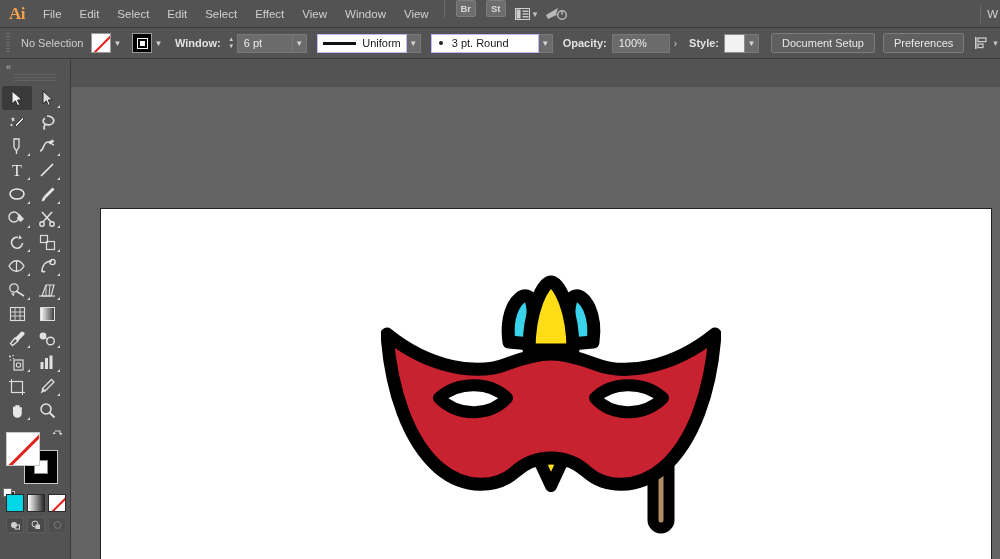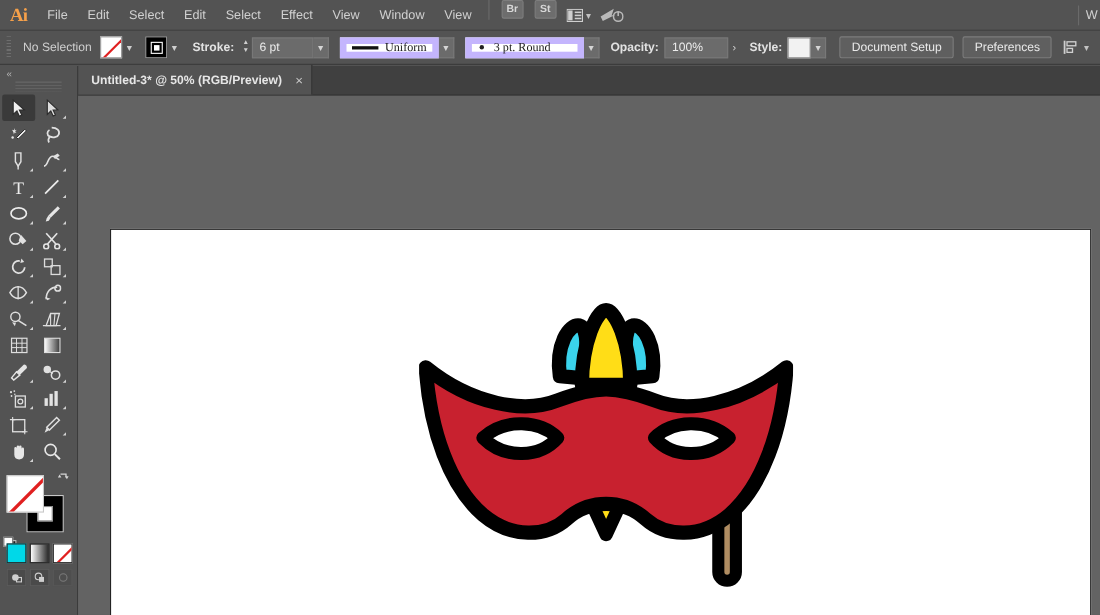--- a/index.html
+++ b/index.html
@@ -86,23 +86,23 @@
     width: 11px; height: 18px; display:flex; flex-direction:column;
     align-items:center; justify-content:center; gap:2px; color:#cfcfcf;
   }
   .spin span { font-size:6px; line-height:5px; }
   .field {
     background: #6b6b6b; border: 1px solid #787878;
     height: 19px; color: #ececec; font-size: 11px;
     display: flex; align-items: center; padding: 0 6px;
   }
   .combo {
-    background: #fff; border: 6px solid #c4b5fd; height: 19px;
+    background: #fff; border: 1px solid #c4b5fd; height: 19px;
     display: flex; align-items: center; padding: 0 5px;
-    color: #1a1a1a; font-size: 11px; white-space: nowrap; font-family: Liberation Serif, serif;
+    color: #1a1a1a; font-size: 11px; white-space: nowrap;
   }
   .combo-dd {
     width: 14px; height: 19px; background:#6b6b6b; border:1px solid #787878;
     border-left: none;
     display:flex; align-items:center; justify-content:center;
     color:#d5d5d5; font-size:8px;
   }
   .strokeline { width: 52px; height: 3px; background: #111; margin-right: 6px; }
   .brush-dot { width:4px;height:4px;border-radius:50%;background:#222;margin-right:9px;margin-left:2px;}
   .btn {
@@ -266,21 +266,21 @@
 
     <div style="width:8px"></div>
 
     <div class="swatch-stroke">
         <i></i>
       </div>
     <div class="dd-arrow">▼</div>
 
     <div style="width:10px"></div>
 
-    <div class="cb-strong">Stroke:</div>
+    <div class="cb-strong">Window:</div>
     <div style="width:5px"></div>
     <div class="spin">
         <span>▲</span>
         <span>▼</span>
       </div>
     <div class="field" style="width:56px">6 pt</div>
     <div class="combo-dd">▼</div>
 
     <div style="width:10px"></div>
 
@@ -322,26 +322,20 @@
     <div class="mb-icon" style="height:20px;padding:0">
       <svg width="16" height="14" viewBox="0 0 16 14">
         <rect x="1" y="1" width="1.6" height="12" fill="#cfcfcf"></rect>
         <rect x="4" y="2" width="8" height="3.6" fill="none" stroke="#cfcfcf" stroke-width="1.2"></rect>
         <rect x="4" y="8" width="5" height="3.6" fill="none" stroke="#cfcfcf" stroke-width="1.2"></rect>
       </svg>
     </div>
     <div class="chev">▾</div>
   </div>
 
-  <div class="tabbar">
-    <div class="doctab">
-      <span class="doctab-title">Untitled-3* @ 50% (RGB/Preview)</span>
-      <span class="doctab-close">×</span>
-    </div>
-  </div>
 
   <div class="toolbar">
     <div class="tb-collapse">«</div>
     <div class="tb-grip"></div>
 
     <div class="tb-grid">
 
       <div class="tool sel">
         <svg width="15" height="17" viewBox="0 0 15 17">
             <path d="M2 1 L2 14 L5.4 10.8 L7.6 15.6 L9.8 14.6 L7.6 10 L12 9.8 Z" fill="#f0f0f0" stroke="#2b2b2b" stroke-width="1"></path>

